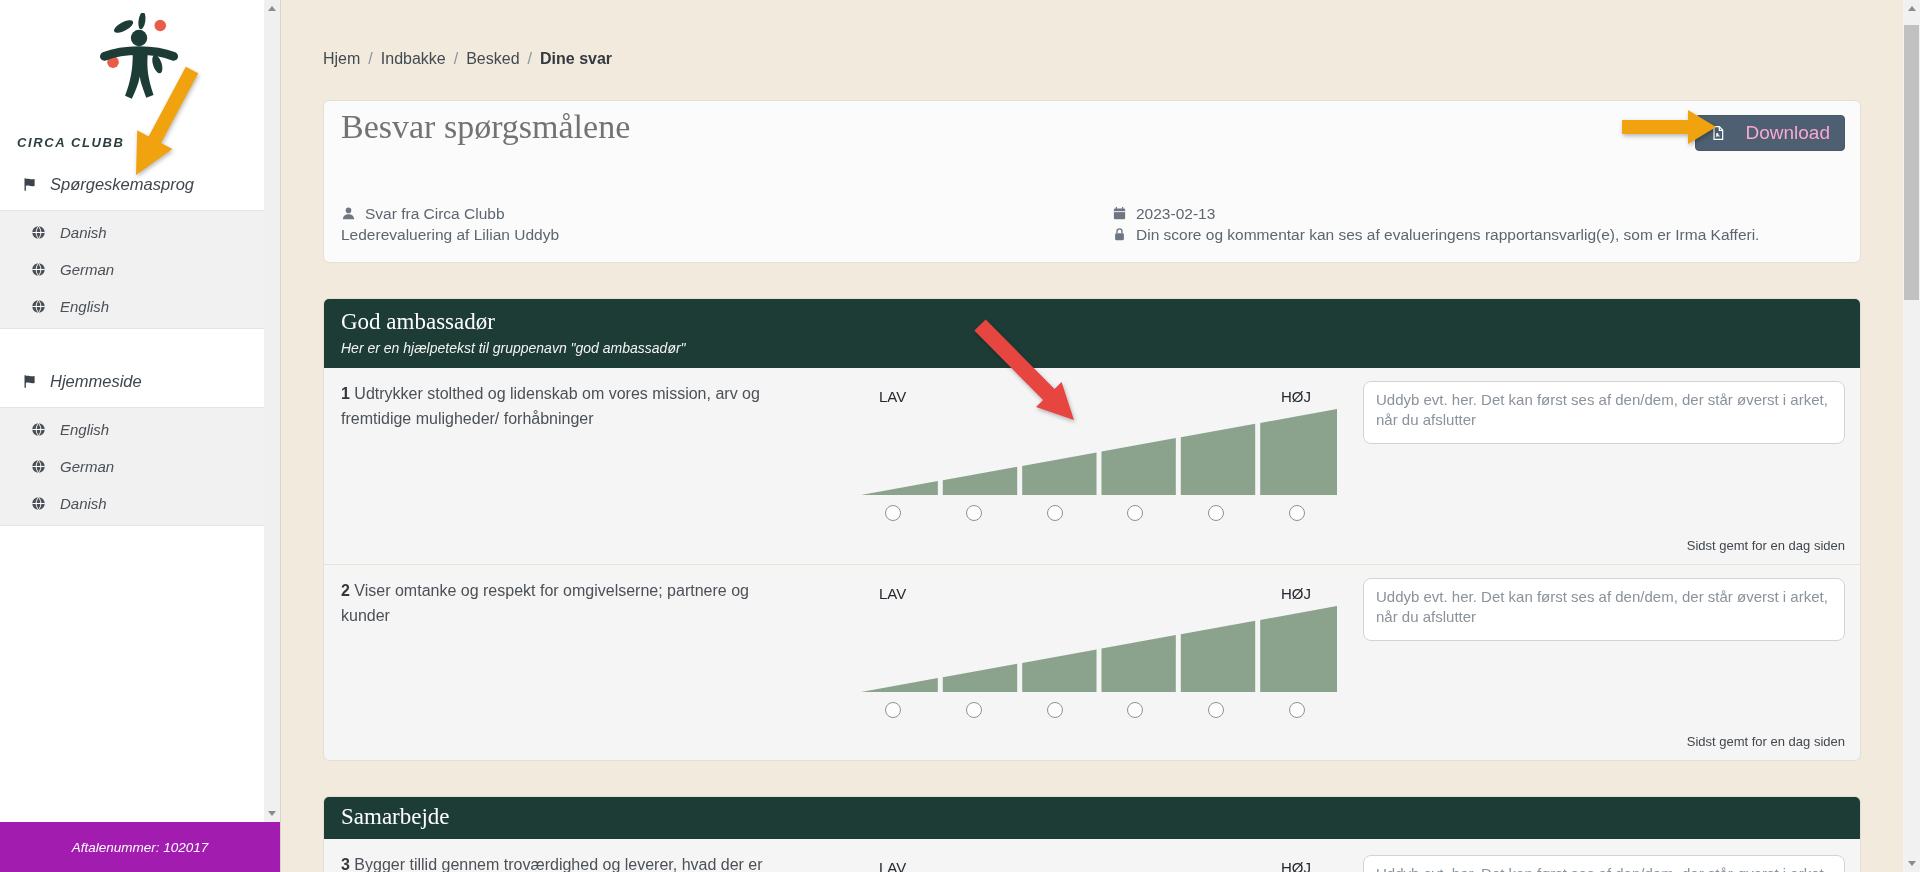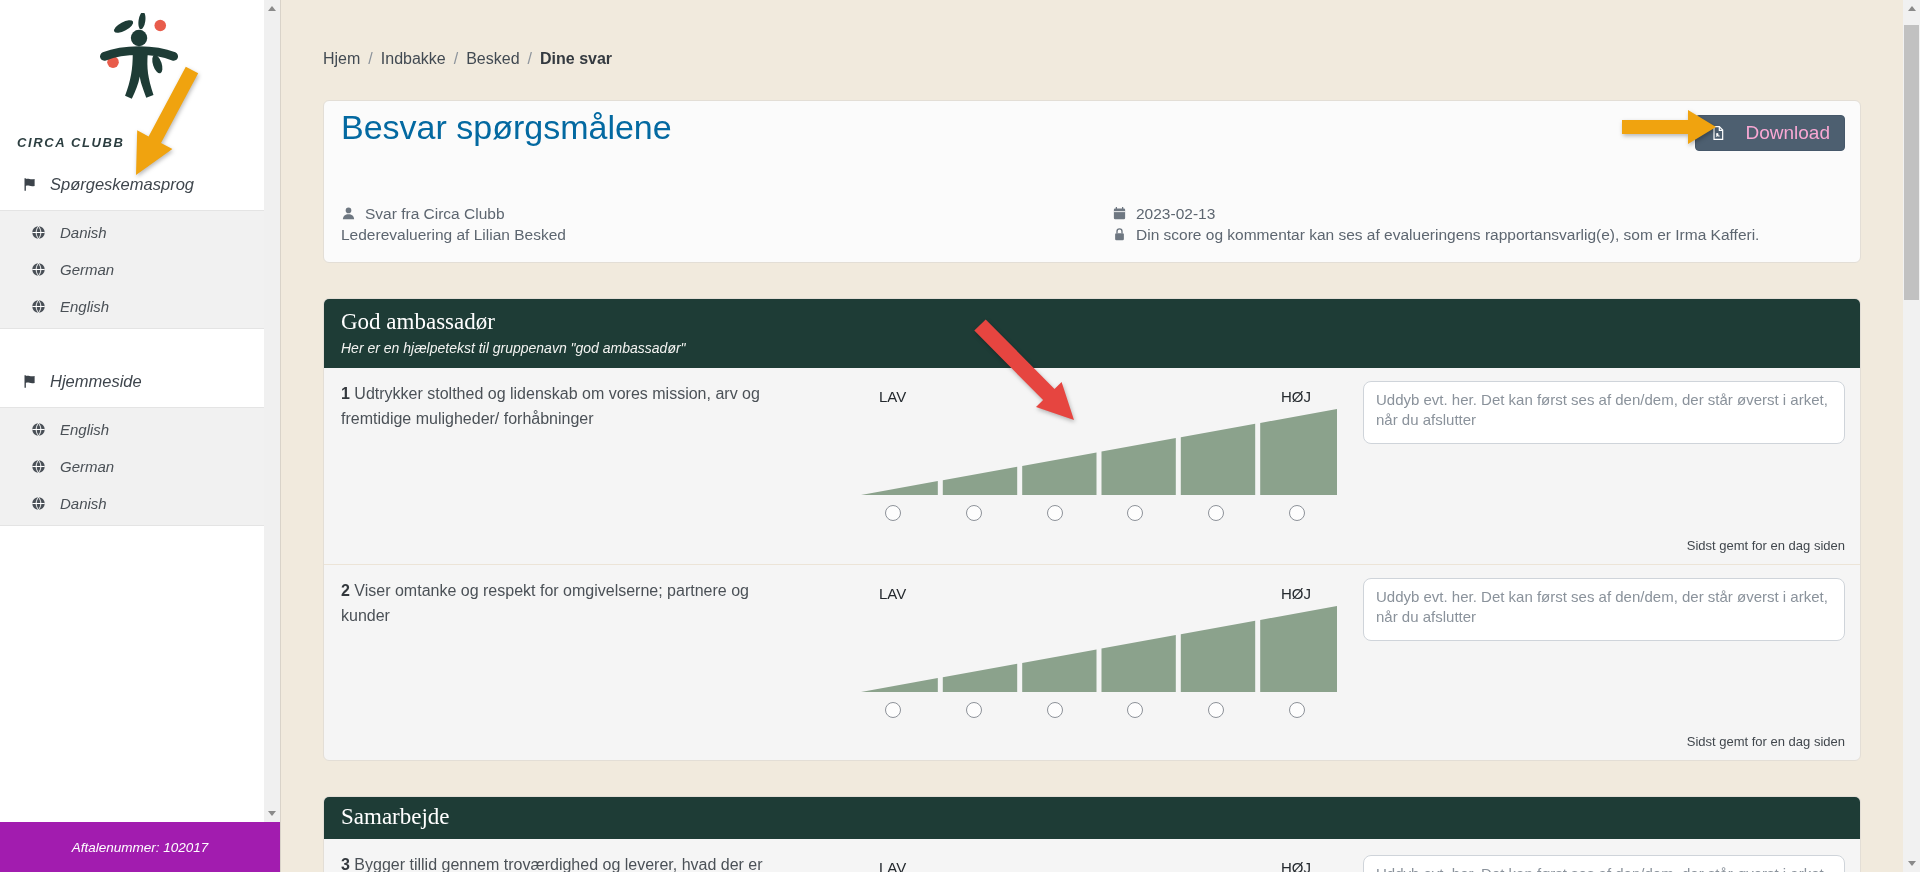--- a/index.html
+++ b/index.html
@@ -27,22 +27,22 @@
   
   .main { position:absolute; left:280px; top:0; right:17px; bottom:0; background:#f1eadd;
           border-left:1px solid #d9d3c9; padding:8px 42px; overflow:hidden; }
   .crumb { margin-top:42px; font-size:16px; color:#424a52; }
   .crumb a { color:#424a52; text-decoration:none; cursor:pointer; }
   .crumb .sep { color:#8d949c; margin:0 8px; }
   .crumb .current { font-weight:700; color:#343a40; }
 
   .card-top { margin-top:32px; height:163px; position:relative; background:#fbfbfb;
               border:1px solid #e3ded6; border-radius:6px; }
-  .card-top h1 { position:absolute; left:17px; top:7px; font-family:Liberation Sans, sans-serif;
-                 font-weight:400; font-size:34px; color:#0369a1; }
+  .card-top h1 { position:absolute; left:17px; top:7px; font-family:Liberation Serif, serif;
+                 font-weight:400; font-size:34px; color:#737373; }
   .dl-btn { position:absolute; right:15px; top:14px; height:36px; padding:0 14px; background:#4d5f70;
             border:1px solid #46586a; border-radius:4px; color:#f9a8d4; font-size:19px;
             display:flex; align-items:center; gap:20px; cursor:pointer; font-family:inherit; }
   .info { position:absolute; left:17px; right:15px; top:102px; }
   .info-left { position:absolute; left:0; top:0; }
   .info-right { position:absolute; left:771px; top:0; right:0; }
   .info-line { display:flex; align-items:center; gap:9px; height:21px; font-size:15.5px; color:#5d6670; }
   .icon14 { width:15px; height:15px; flex:0 0 auto; }
 
   .sec-card { margin-top:35px; background:#f5f5f5; border:1px solid #e3ded6; border-radius:6px; overflow:hidden; }
@@ -186,21 +186,21 @@
       <div class="info">
         <div class="info-left">
           <div class="info-line">
             <svg class="icon14" viewBox="0 0 24 24" fill="#6e7781">
                 <circle cx="12" cy="7" r="4.5"></circle>
                 <path d="M3 21 c0 -5 4 -8 9 -8 s9 3 9 8 z"></path>
               </svg>
             <span>Svar fra Circa Clubb</span>
           </div>
           <div class="info-line">
-            <span>Lederevaluering af Lilian Besked</span>
+            <span>Lederevaluering af Lilian Uddyb</span>
           </div>
         </div>
         <div class="info-right">
           <div class="info-line">
             <svg class="icon14" viewBox="0 0 24 24">
                 <path d="M7 1.5 v4 M17 1.5 v4" stroke="#6e7781" stroke-width="2"></path>
                 <rect x="3" y="4" width="18" height="17" rx="2" fill="#6e7781"></rect>
                 <line x1="3" y1="9" x2="21" y2="9" stroke="#fff" stroke-width="1.4"></line>
               </svg>
             <span>2023-02-13</span>

